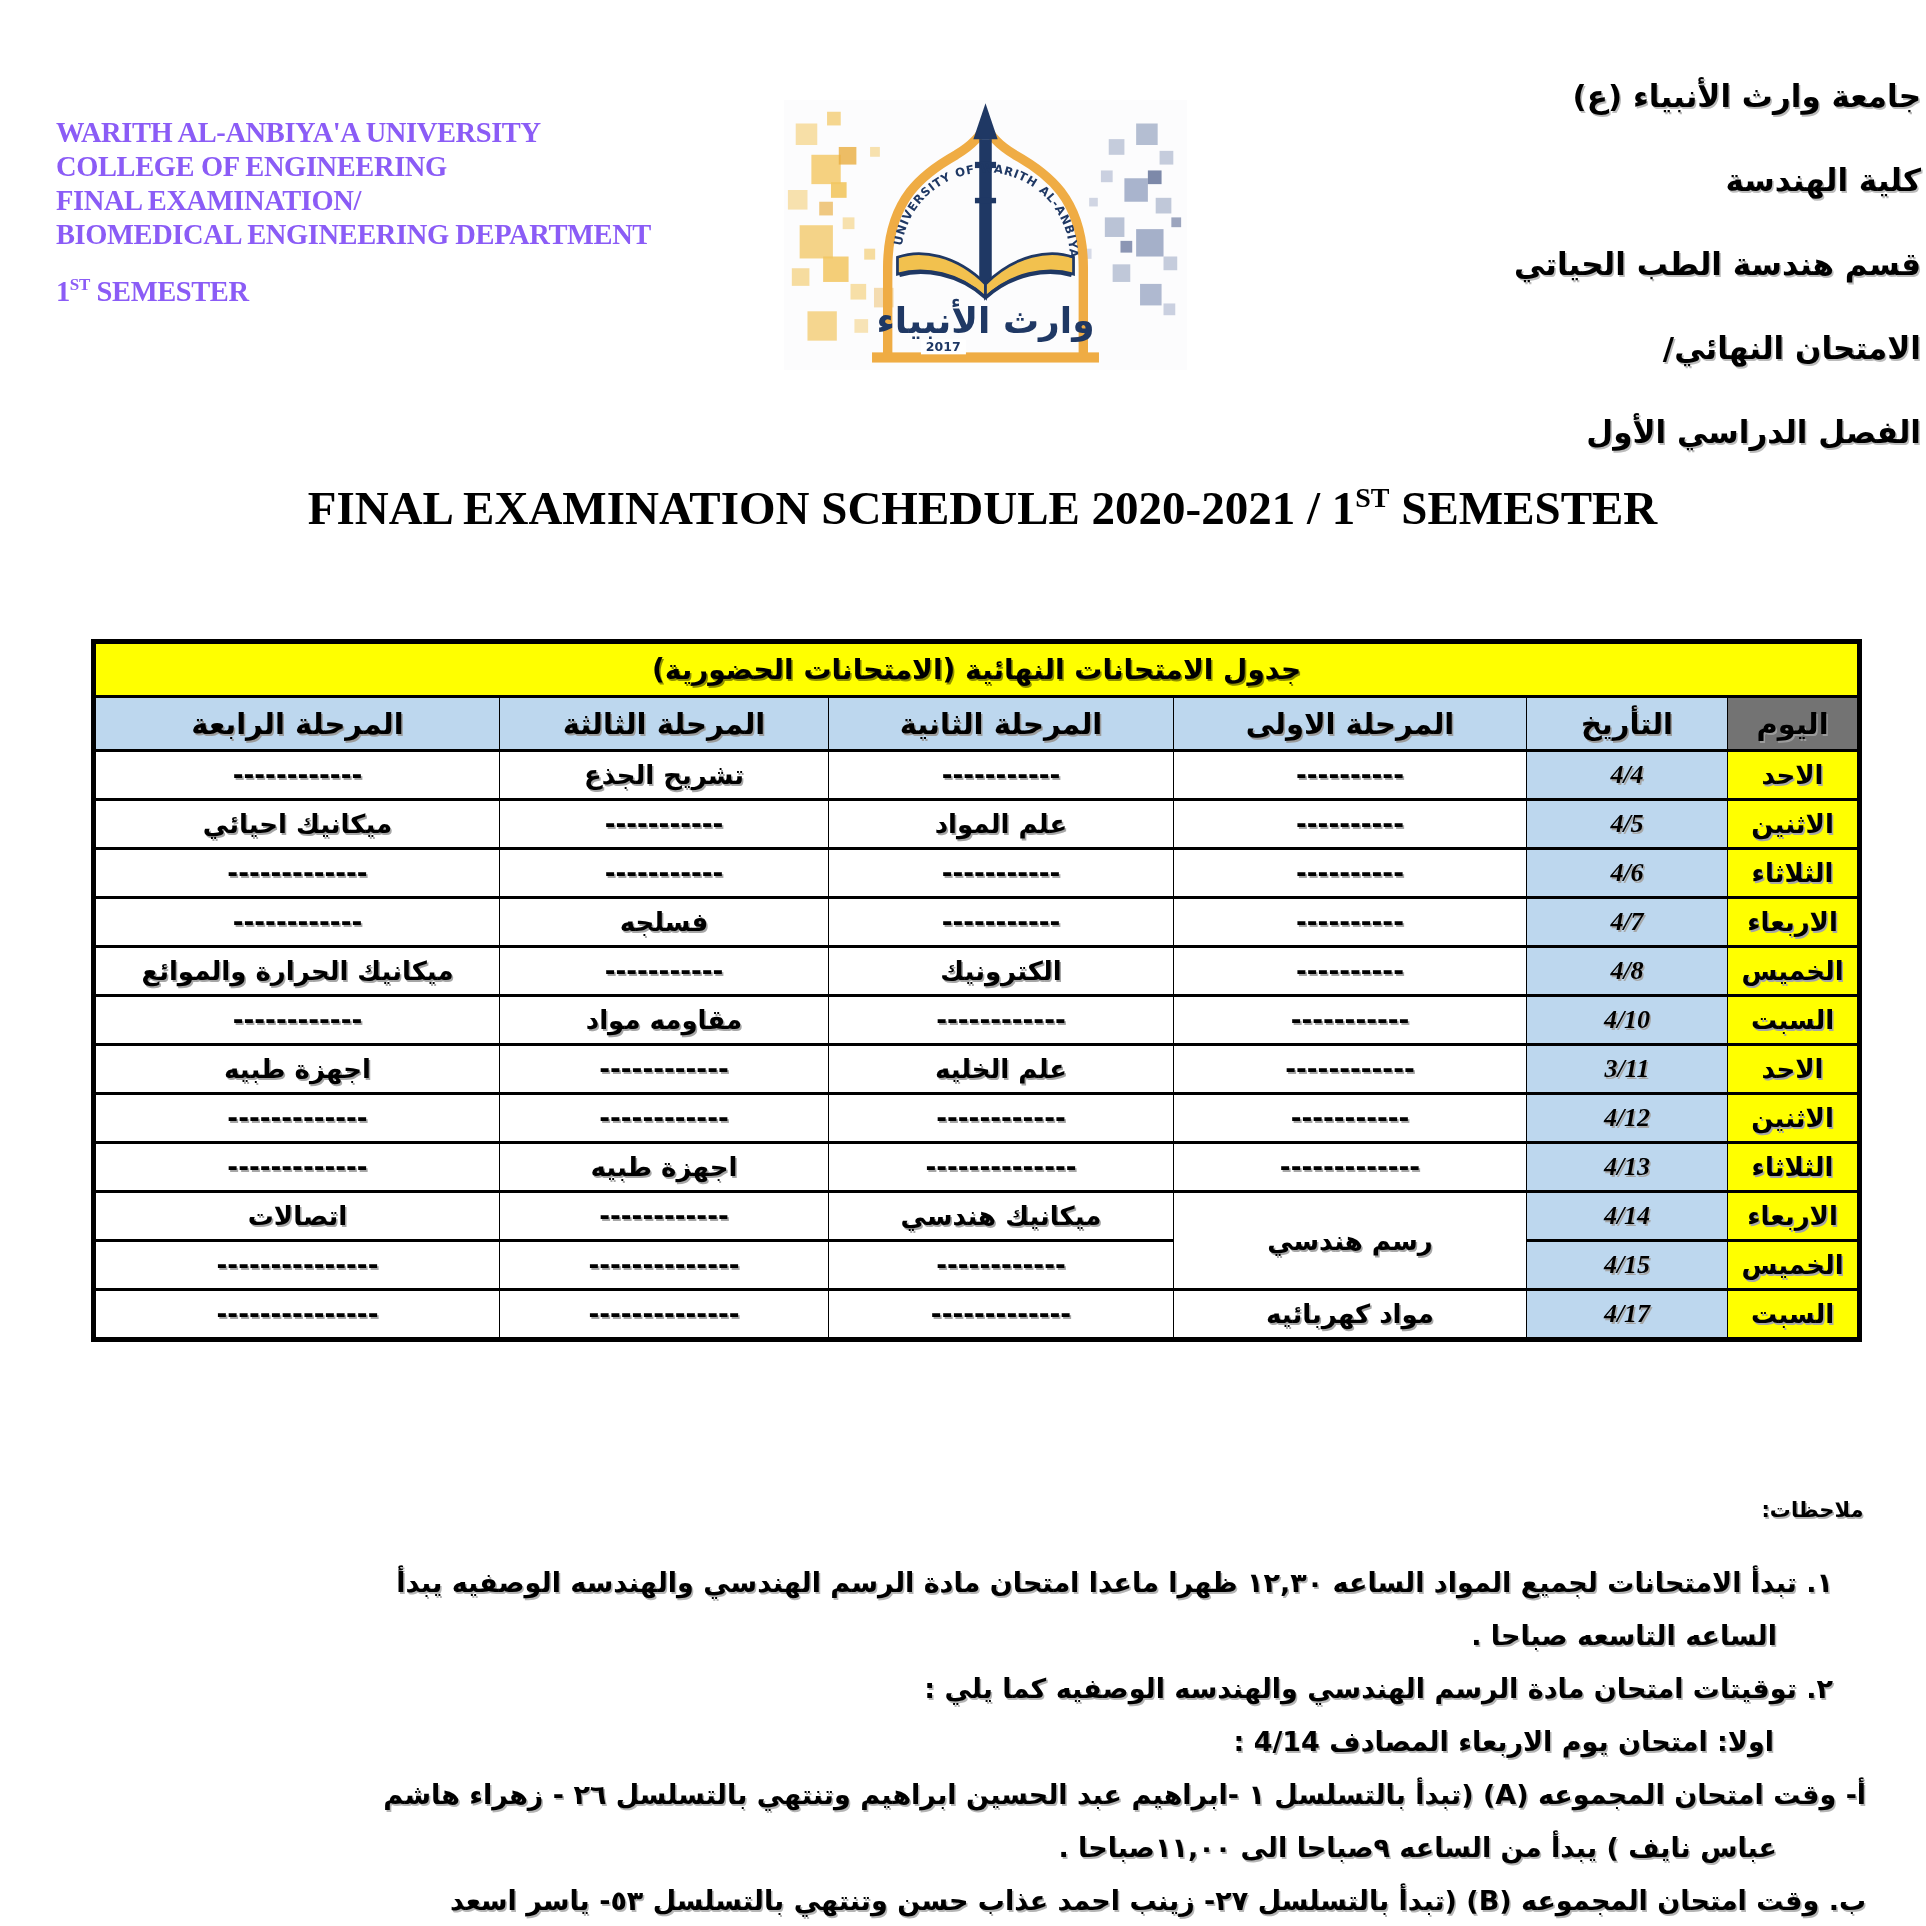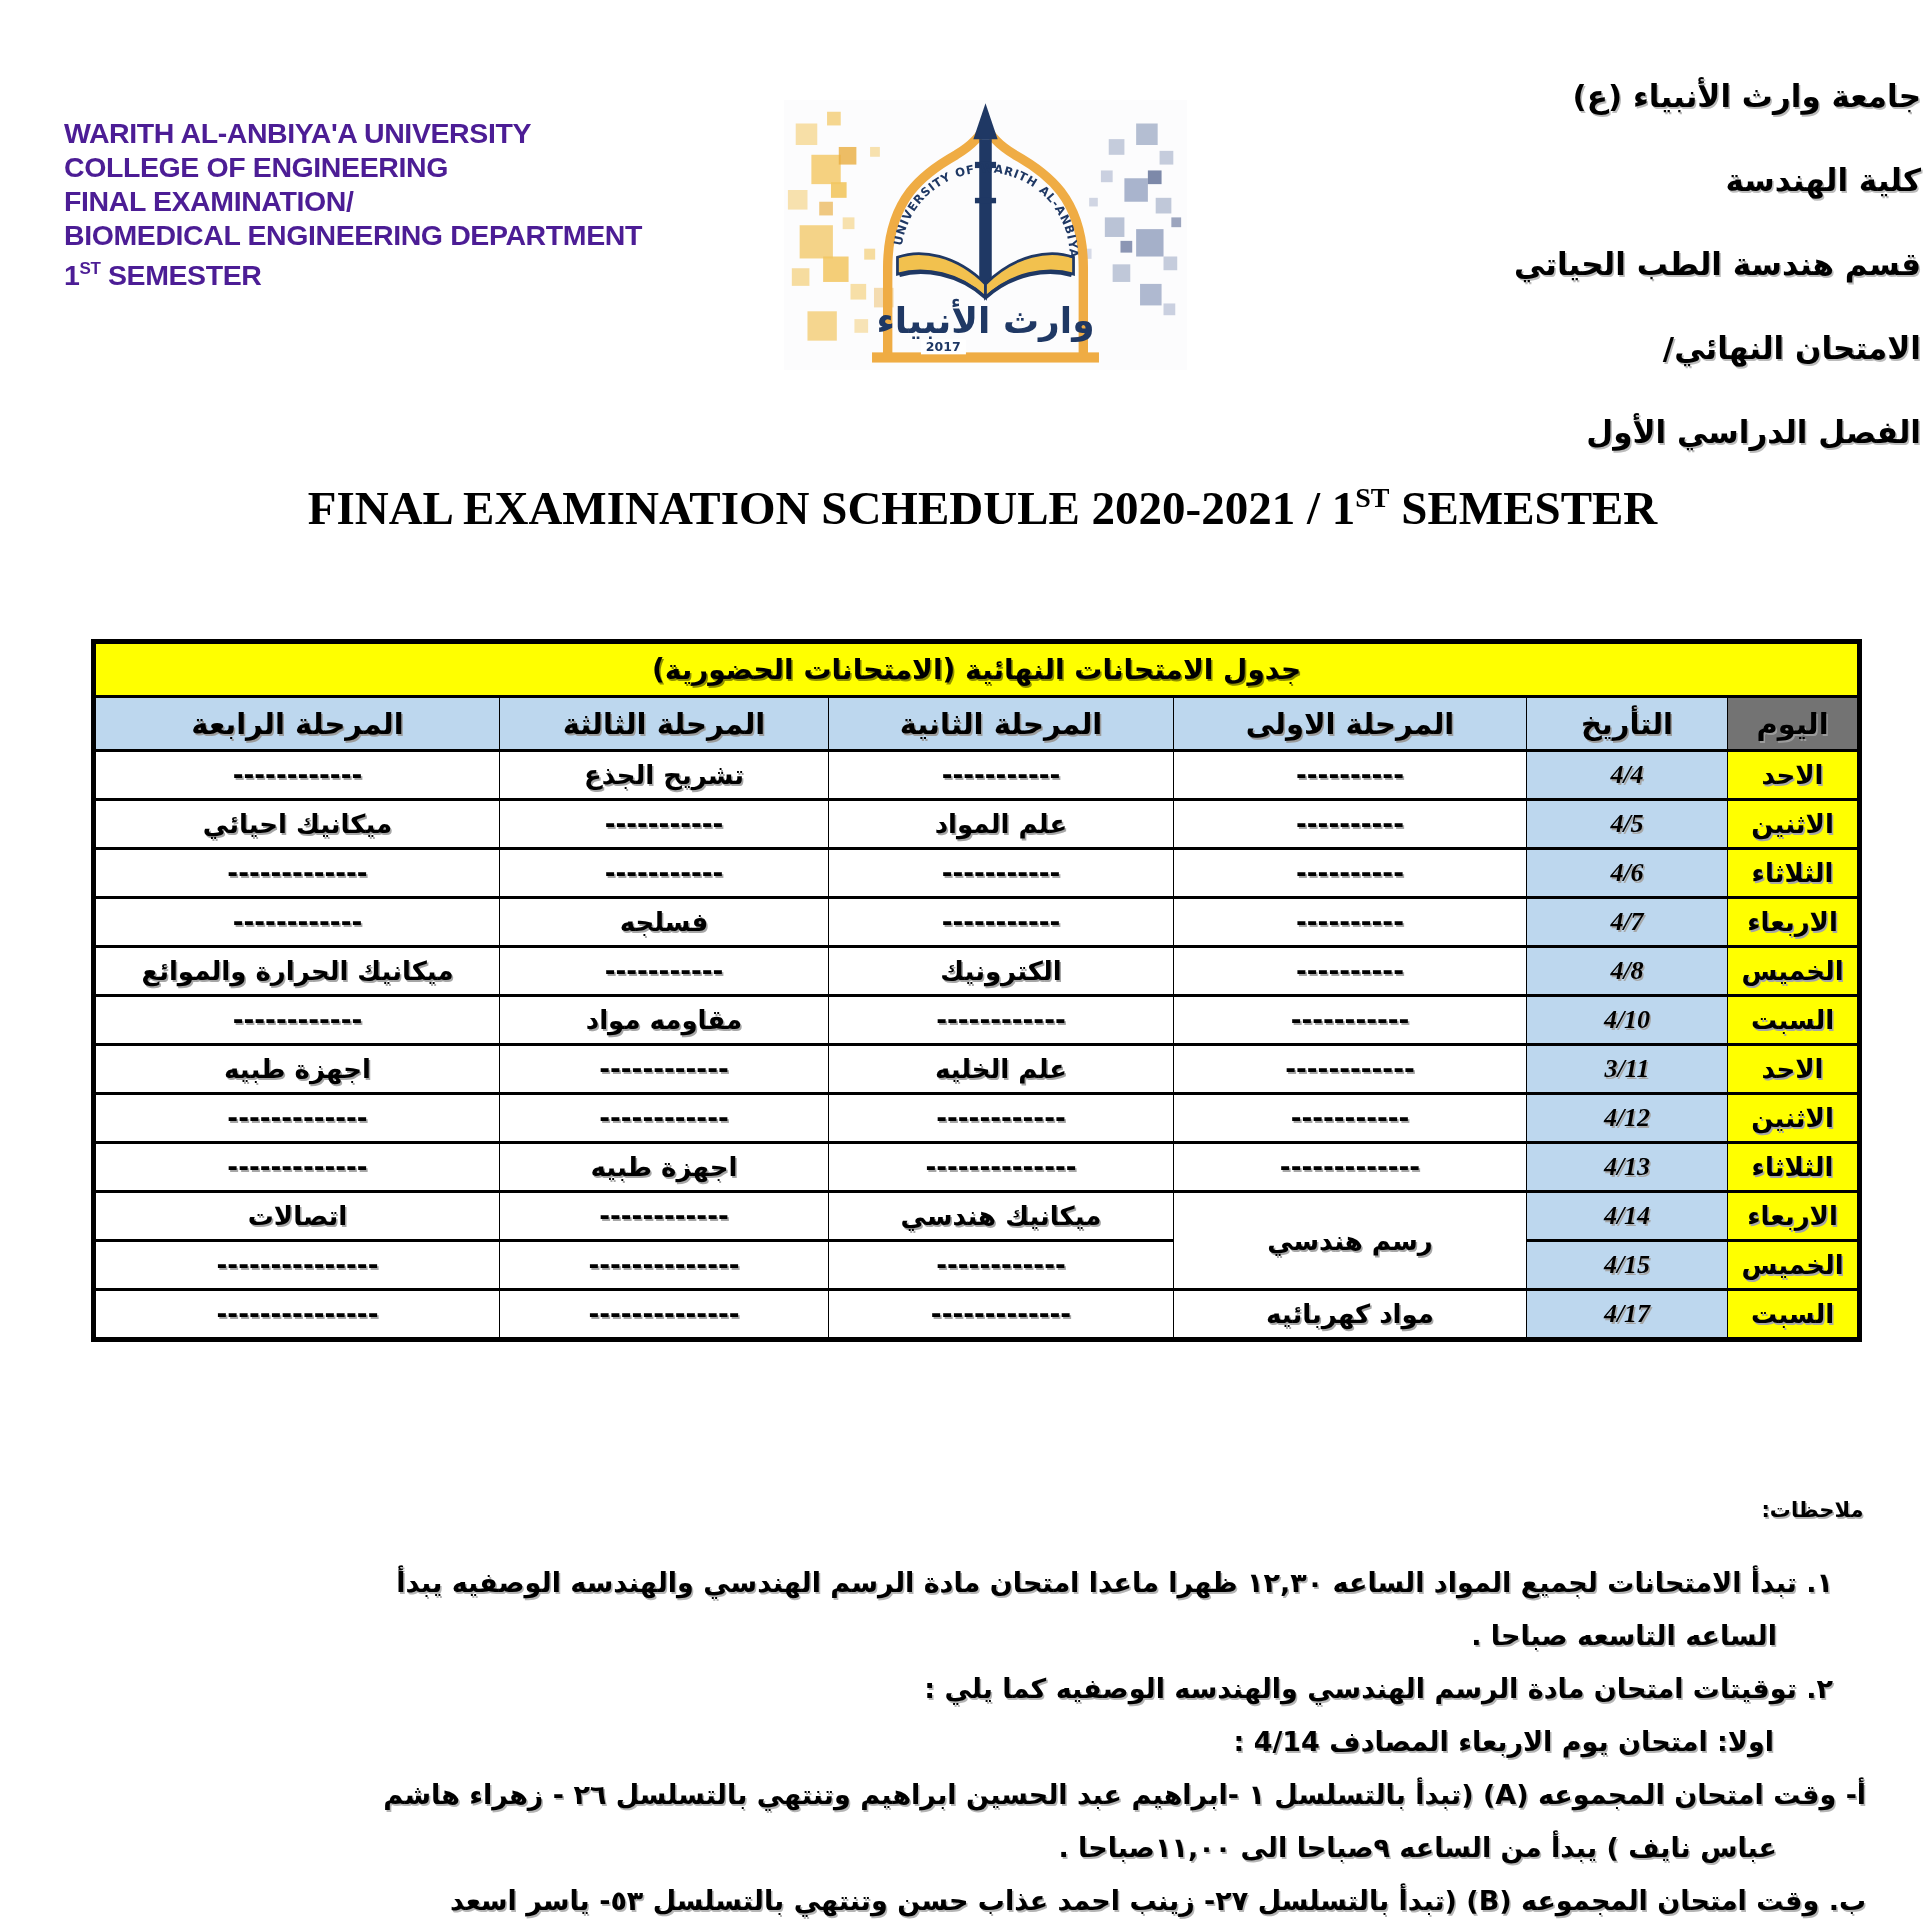--- a/index.html
+++ b/index.html
@@ -2,25 +2,25 @@
 <html style="font-size:6.2px"><head>
 <meta charset="utf-8">
 <style>
   html,body{margin:0;padding:0;}
   body{
     width:1965px;height:2542px;position:relative;overflow:hidden;
     background:#ffffff;font-family:"DejaVu Sans",sans-serif;color:#000;
   }
   
   .eng-block{
-    position:absolute;left:64px;top:116px;
-    font-family:Liberation Sans, sans-serif;font-weight:bold;
-    font-size:28.5px;line-height:34px;color:#4c1d95;letter-spacing:-0.4px;
-  }
-  .eng-sem{}
+    position:absolute;left:56px;top:116px;
+    font-family:Liberation Serif, serif;font-weight:bold;
+    font-size:28.5px;line-height:34px;color:#8b5cf6;letter-spacing:-0.4px;
+  }
+  .eng-sem{margin-top:16px;}
   .eng-sem sup{font-size:17px;}
   .ar-block{
     position:absolute;right:44px;top:54px;direction:rtl;text-align:right;
     font-weight:bold;font-size:31px;line-height:84px;
     text-shadow:1.5px 1.9px 0 #bcbcbc;
   }
   
   .logo-box{position:absolute;left:784px;top:99px;width:403px;height:272px;}
   
   .main-title{

